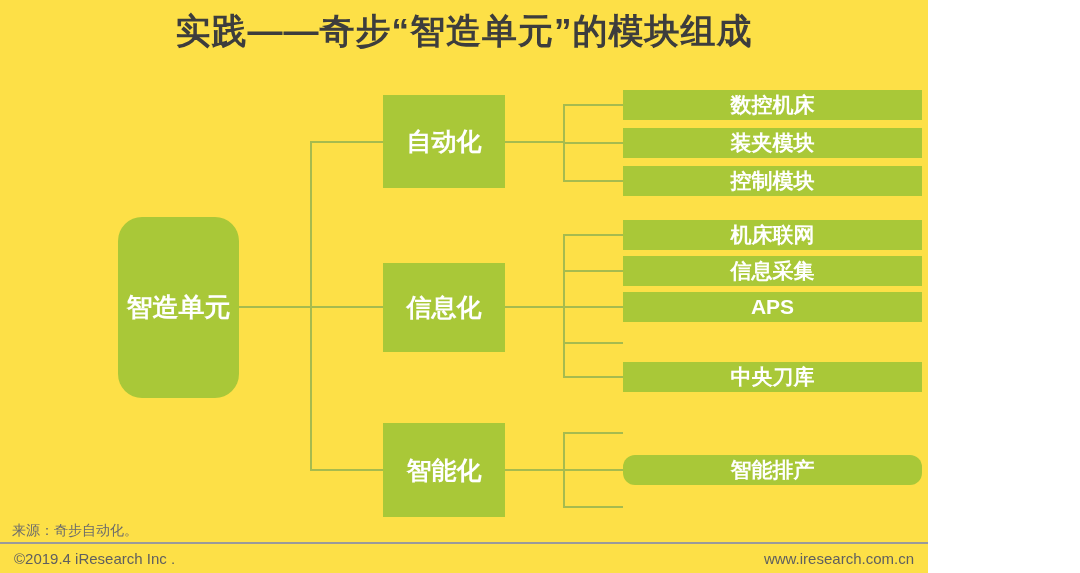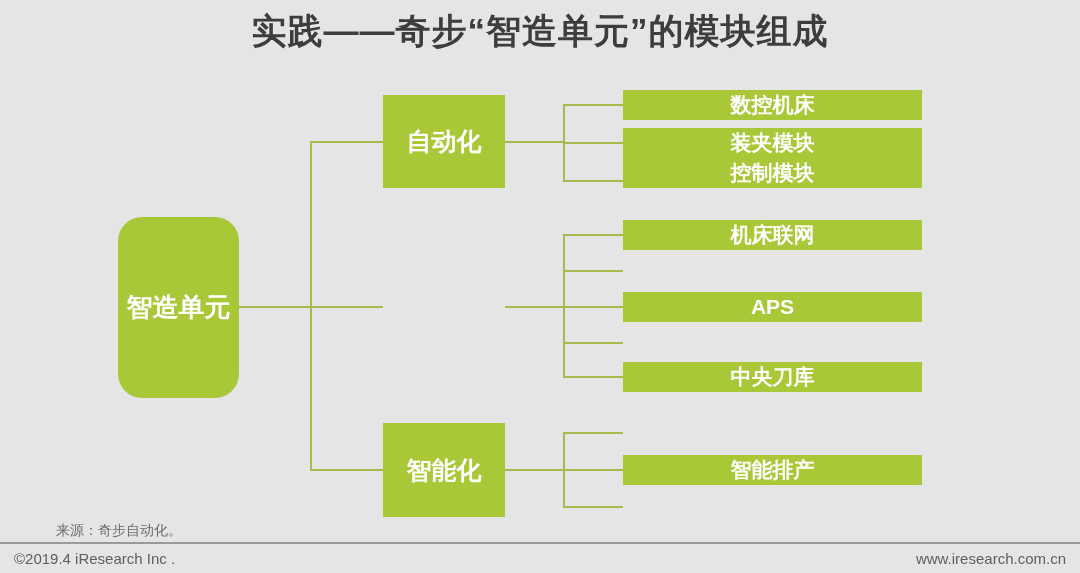--- a/index.html
+++ b/index.html
@@ -2,23 +2,23 @@
 <html><head>
 <meta charset="utf-8">
 <style>
   html, body { margin: 0; padding: 0; }
   body {
     font-family: "Liberation Sans", "DejaVu Sans", sans-serif;
     background: #ffffff;
   }
   .canvas {
     position: relative;
-    width: 1080px;
+    width: 928px;
     height: 573px;
-    background: #e5e5e5;
+    background: #fde047;
     overflow: hidden;
   }
   .page-title {
     position: absolute;
     top: 8px;
     left: 0;
     width: 100%;
     text-align: center;
     font-size: 35px;
     font-weight: bold;
@@ -44,21 +44,20 @@
     background: #a6bb4e;
   }
   .line.h { height: 2px; }
   .line.v { width: 2px; }
   .source-note {
     position: absolute;
     left: 12px;
     top: 522px;
     font-size: 14px;
     color: #6b6b6b;
-    margin-left: 44px;
   }
   .footer-divider {
     position: absolute;
     left: 0;
     top: 542px;
     width: 1080px;
     height: 2px;
     background: #9a9a9a;
   }
   .copyright {
@@ -86,50 +85,52 @@
 
   <div class="box root-box">智造单元</div>
 
   <div class="line h" style="left:239px; top:306px; width:73px;"></div>
   <div class="line v" style="left:310px; top:141px; height:330px;"></div>
   <div class="line h" style="left:310px; top:141px; width:73px;"></div>
   <div class="line h" style="left:310px; top:306px; width:73px;"></div>
   <div class="line h" style="left:310px; top:469px; width:73px;"></div>
 
   <div class="box group-box" style="top:95px; height:93px;">自动化</div>
+  <div class="box group-box" style="top:263px; height:89px;">信息化</div>
   <div class="box group-box" style="top:423px; height:94px;">智能化</div>
 
   <div class="line h" style="left:505px; top:141px; width:58px;"></div>
   <div class="line v" style="left:563px; top:104px; height:78px;"></div>
   <div class="line h" style="left:563px; top:104px; width:60px;"></div>
   <div class="line h" style="left:563px; top:142px; width:60px;"></div>
   <div class="line h" style="left:563px; top:180px; width:60px;"></div>
 
   <div class="box leaf-box" style="top:90px;">数控机床</div>
   <div class="box leaf-box" style="top:128px;">装夹模块</div>
-  <div class="box leaf-box" style="top:158px;">控制模块</div>
+  <div class="box leaf-box" style="top:166px;">控制模块</div>
 
   <div class="line h" style="left:505px; top:306px; width:58px;"></div>
   <div class="line v" style="left:563px; top:234px; height:144px;"></div>
   <div class="line h" style="left:563px; top:234px; width:60px;"></div>
   <div class="line h" style="left:563px; top:270px; width:60px;"></div>
   <div class="line h" style="left:563px; top:306px; width:60px;"></div>
   <div class="line h" style="left:563px; top:342px; width:60px;"></div>
   <div class="line h" style="left:563px; top:376px; width:60px;"></div>
 
   <div class="box leaf-box" style="top:220px;">机床联网</div>
+  <div class="box leaf-box" style="top:256px;">信息采集</div>
   <div class="box leaf-box" style="top:292px;">APS</div>
   <div class="box leaf-box" style="top:362px;">中央刀库</div>
 
   <div class="line h" style="left:505px; top:469px; width:58px;"></div>
   <div class="line v" style="left:563px; top:432px; height:76px;"></div>
   <div class="line h" style="left:563px; top:432px; width:60px;"></div>
   <div class="line h" style="left:563px; top:469px; width:60px;"></div>
   <div class="line h" style="left:563px; top:506px; width:60px;"></div>
 
-  <div class="box leaf-box" style="top:455px;">智能排产</div>
+  <div class="box leaf-box" style="top:455px;border-radius:12px;">智能排产</div>
 
   <div class="source-note">来源：奇步自动化。</div>
   <div class="footer-divider"></div>
   <div class="copyright">©2019.4 iResearch Inc .</div>
   <div class="website">www.iresearch.com.cn</div>
 
 </div>
 
 </body></html>

